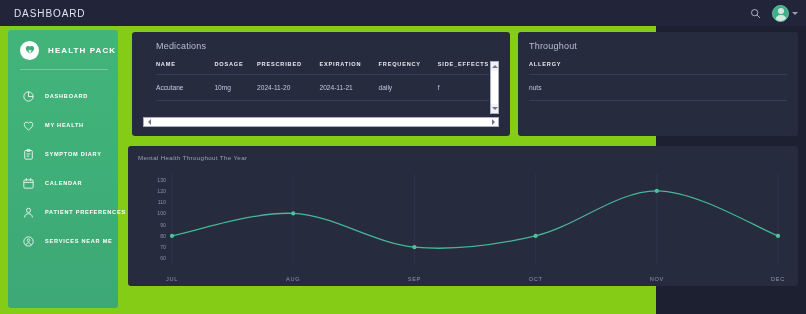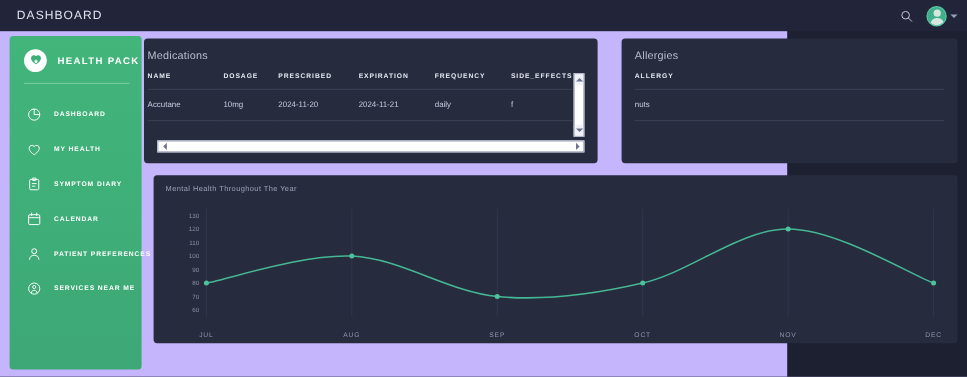--- a/index.html
+++ b/index.html
@@ -3,21 +3,21 @@
 <meta charset="utf-8">
 <style>
   * { margin:0; padding:0; box-sizing:border-box; }
   html,body { width:806px; height:314px; overflow:hidden; }
   body {
     background:#1d2030;
     font-family:"Liberation Sans", sans-serif;
     color:#c9cdde;
     -webkit-font-smoothing:antialiased;
   }
-  #app { position:relative; width:656px; height:314px; background:#c4b5fd; }
+  #app { position:relative; width:656px; height:314px; background:#84cc16; }
 
   
   .topbar {
     position:absolute; left:0; top:0; width:806px; height:26px;
     background:#22253a; display:flex; align-items:center;
   }
   .topbar-title {
     margin-left:14px; font-size:10px; letter-spacing:.9px;
     color:#dfe2ee; font-weight:400;
   }
@@ -71,21 +71,21 @@
     font-size:5.6px; letter-spacing:.75px; color:#ffffff; font-weight:600;
     white-space:nowrap;
   }
 
   
   .card { position:absolute; background:#272b3e; border-radius:3px; }
   .card-title {
     font-size:9px; color:#b9bdd0; font-weight:400; letter-spacing:.2px;
   }
 
-  #card-medications { left:120px; top:32px; width:378px; height:104px; padding:9px 11px 0 3px; }
+  #card-medications { left:132px; top:32px; width:378px; height:104px; padding:9px 11px 0 24px; }
   #card-allergies   { left:518px; top:32px; width:280px; height:104px; padding:9px 11px 0 11px; }
   #card-chart       { left:128px; top:146px; width:670px; height:140px; padding:8px 10px 0 10px; }
 
   
   .tbl-wrap { margin-top:10px; position:relative; }
   table { width:100%; border-collapse:collapse; }
   th {
     text-align:left; font-size:5.6px; letter-spacing:.8px; color:#e6e9f3;
     font-weight:700; padding:0 0 7px 0;
     border-bottom:1px solid #383d52;
@@ -282,21 +282,21 @@
       <div class="arrow-left">
           <span class="tri-left"></span>
         </div>
       <div class="arrow-right">
           <span class="tri-right"></span>
         </div>
     </div>
   </div>
 
   <div class="card" id="card-allergies">
-    <div class="card-title">Allergies</div>
+    <div class="card-title">Throughout</div>
     <div class="tbl-wrap">
       <table>
         <thead>
           <tr>
             <th>ALLERGY</th>
           </tr>
         </thead>
         <tbody>
           <tr>
             <td>nuts</td>

